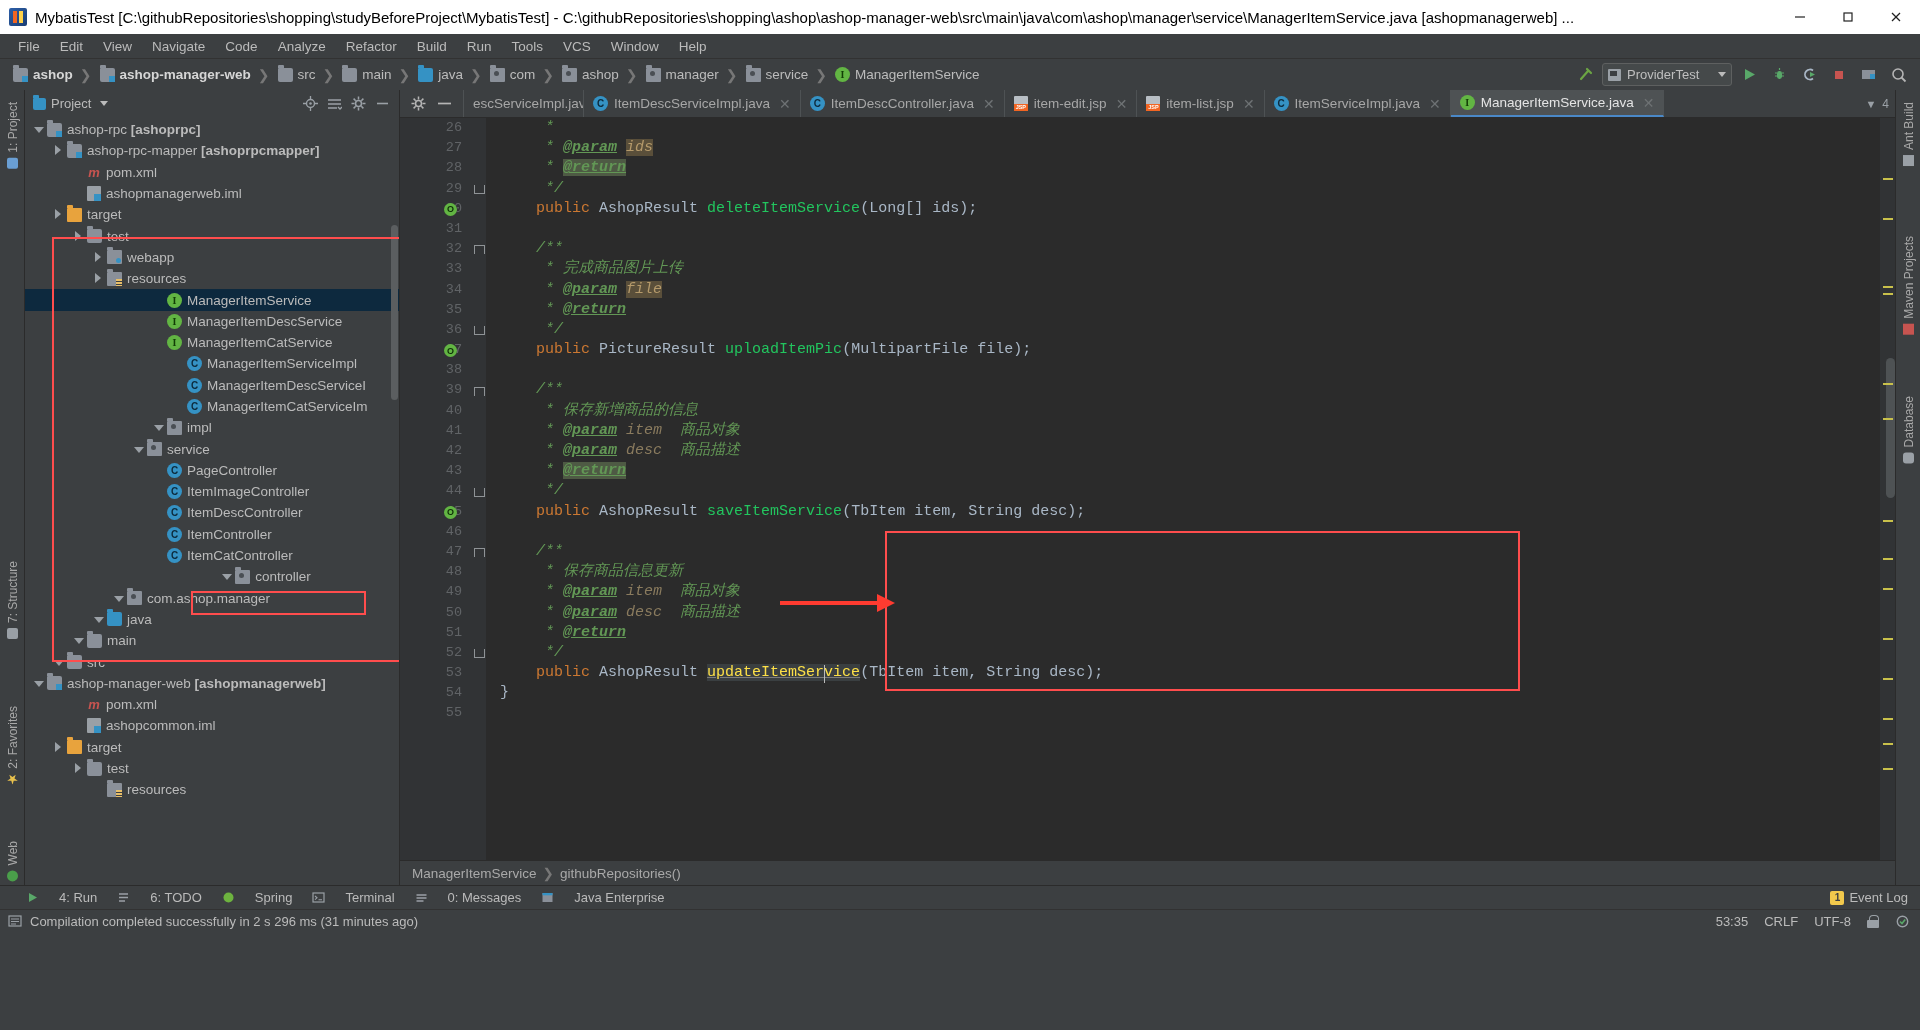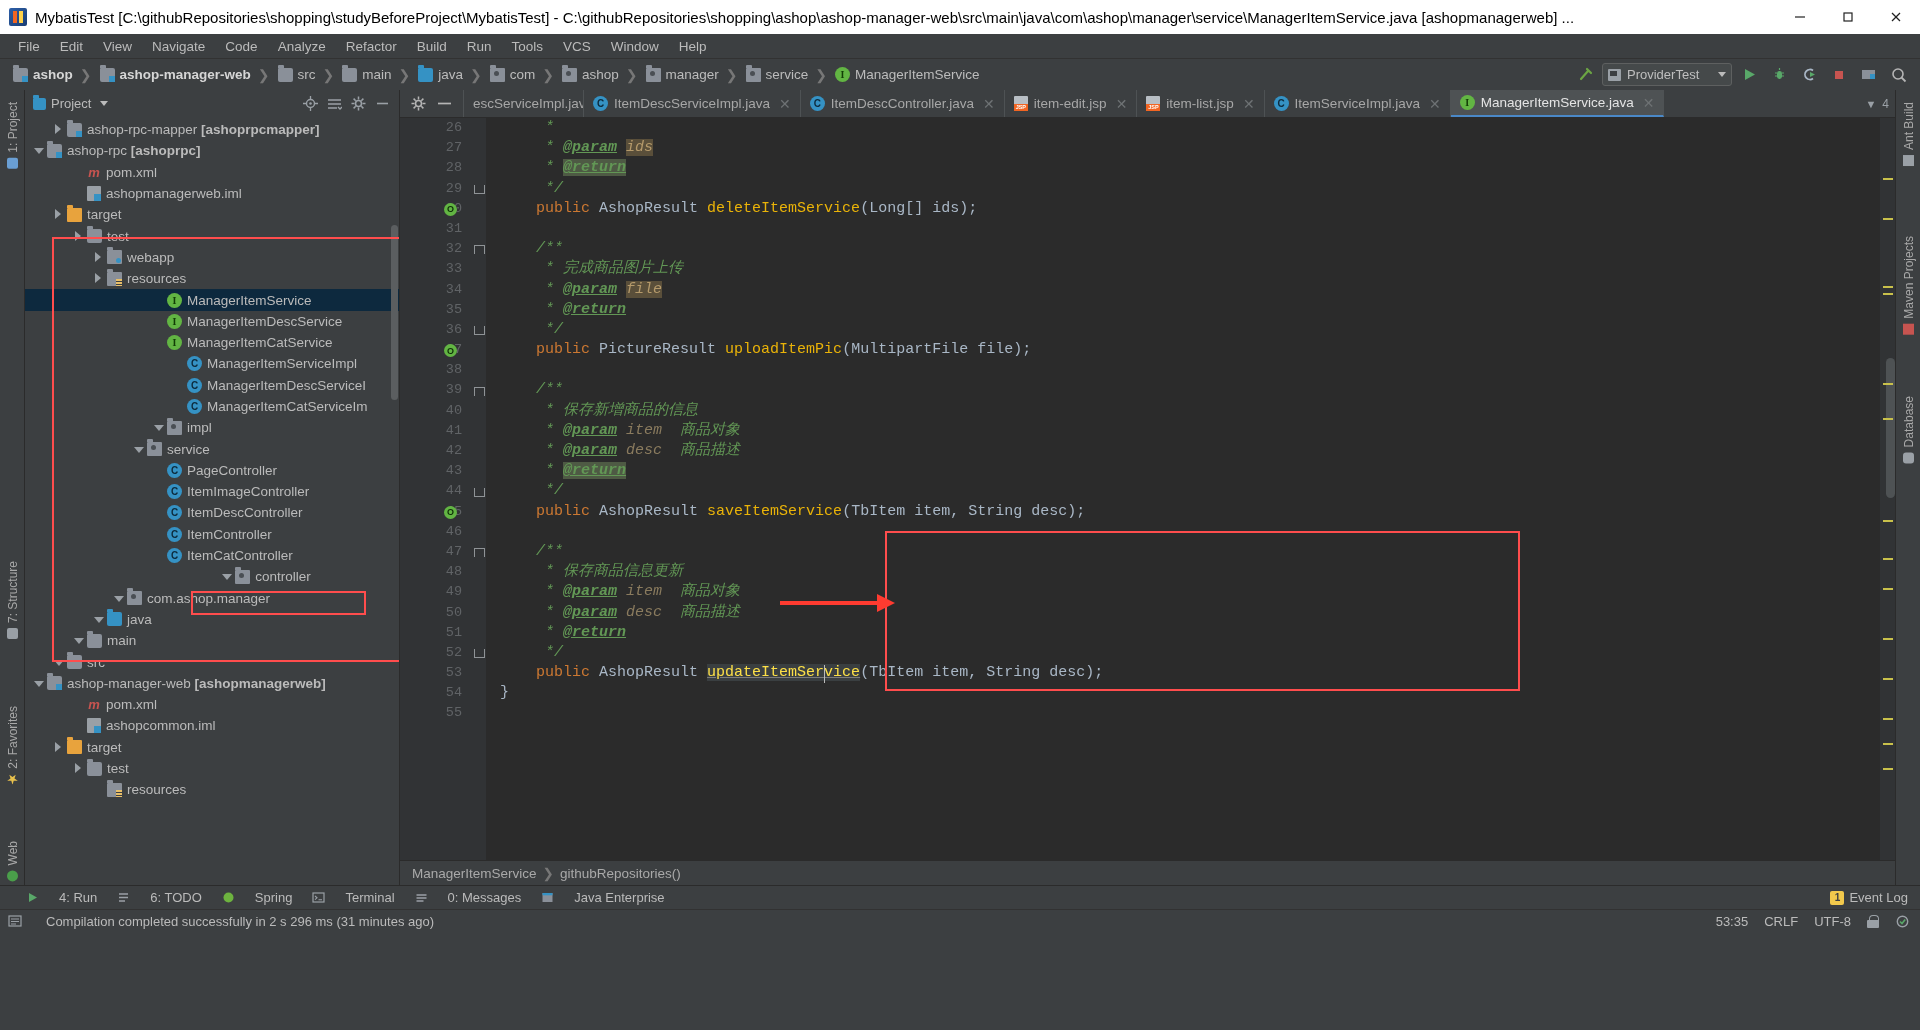--- a/index.html
+++ b/index.html
@@ -126,21 +126,21 @@
   .foldcol{width:16px;flex:none;background:#313335;position:relative;}
   .code{flex:1;position:relative;font-family:"Liberation Mono",monospace;font-size:15px;line-height:20.2px;color:#a9b7c6;padding-left:14px;white-space:pre;overflow:hidden;}
   .cl{height:20.2px;}
   .kw{color:#cc7832;}
   .cmt{color:#629755;font-style:italic;}
   .tag{color:#629755;font-style:italic;font-weight:bold;text-decoration:underline;}
   .tagHL{background:#4e5a44;}
   .param{color:#8a7b5e;font-style:italic;}
   .paramHL{background:#5a4f3a;color:#b59a6b;}
   .type{color:#a9b7c6;}
-  .mname{color:#eab308;margin-top:12px;}
+  .mname{color:#22c55e;margin-top:12px;}
   .mname-u{color:#fde047;text-decoration:underline;text-decoration-color:#7b7b7b;background:#3a3f41;}
   .gutter-icons{position:absolute;left:44px;top:0;width:22px;}
   .gico{position:absolute;width:13px;height:13px;border-radius:50%;background:#62b543;color:#0f2f08;font-size:9px;font-weight:bold;display:flex;align-items:center;justify-content:center;}
   .fold{position:absolute;left:3px;width:11px;height:11px;}
   .fold:before{content:"";position:absolute;left:1px;top:1px;width:9px;height:9px;border:1px solid #8f9396;}
   .fold.open:before{border-bottom:none;height:8px;}
   .fold.close:before{border-top:none;height:8px;}
   .marker-bar{width:15px;flex:none;background:#313335;position:relative;}
   .mk{position:absolute;right:2px;width:10px;height:2px;background:#c9c14b;}
   .editor-scroll{position:absolute;right:0;top:0;width:9px;background:#4e5254;border-radius:5px;}
@@ -153,21 +153,21 @@
   .ebread .sep{color:#777;}
   
   .bottombar{height:24px;background:#3c3f41;display:flex;align-items:center;
     padding-left:26px;font-size:13px;color:#bbbbbb;gap:20px;border-top:1px solid #2b2b2b;}
   .bb-item{display:flex;align-items:center;gap:20px;white-space:nowrap;}
   .bb-right{margin-left:auto;display:flex;align-items:center;gap:8px;padding-right:12px;}
   .evtlog{display:flex;align-items:center;gap:5px;}
   .evt-dot{width:14px;height:14px;border-radius:2px;background:#f2c94c;color:#3c3f41;font-size:10px;font-weight:bold;display:flex;align-items:center;justify-content:center;}
   
   .statusbar{height:23px;background:#3c3f41;display:flex;align-items:center;
-    padding-left:8px;font-size:13px;color:#bbbbbb;gap:24px;border-top:1px solid #323232;}
+    padding-left:8px;font-size:13px;color:#bbbbbb;gap:8px;border-top:1px solid #323232;}
   .sb-right{margin-left:auto;display:flex;align-items:center;gap:16px;padding-right:10px;}
   .lock{width:12px;height:13px;position:relative;}
   .lock:before{content:"";position:absolute;left:2px;top:0;width:8px;height:6px;border:1.5px solid #9aa0a6;border-bottom:none;border-radius:4px 4px 0 0;}
   .lock:after{content:"";position:absolute;left:0;top:5px;width:12px;height:8px;background:#9aa0a6;border-radius:1px;}
 </style>
 </head>
 <body>
 
 <div class="titlebar">
   <div class="title-ico"></div>
@@ -348,29 +348,29 @@
         <svg width="15" height="15" viewBox="0 0 15 15">
             <circle cx="7.5" cy="7.5" r="3" stroke="#9aa0a6" stroke-width="1.6" fill="none"></circle>
             <path d="M7.5 0.5v3M7.5 11.5v3M0.5 7.5h3M11.5 7.5h3M2.6 2.6l2.1 2.1M10.3 10.3l2.1 2.1M12.4 2.6l-2.1 2.1M4.7 10.3l-2.1 2.1" stroke="#9aa0a6" stroke-width="1.5"></path>
           </svg>
         <svg width="15" height="15" viewBox="0 0 15 15">
             <line x1="2" y1="7.5" x2="13" y2="7.5" stroke="#9aa0a6" stroke-width="1.6"></line>
           </svg>
       </span>
     </div>
     <div class="tree" id="tree-root">
-      <div class="trow" style="padding-left: 28px;">
+      <div class="trow" style="padding-left: 8px;">
+          <span class="arrow down"></span>
+          <span class="ico ico-folder ico-module tico"></span>
+          <span>ashop-rpc <b>[ashoprpc]</b></span>
+        </div>
+        <div class="trow" style="padding-left: 28px;">
           <span class="arrow right"></span>
           <span class="ico ico-folder ico-module tico"></span>
           <span>ashop-rpc-mapper <b>[ashoprpcmapper]</b></span>
-        </div>
-        <div class="trow" style="padding-left: 8px;">
-          <span class="arrow down"></span>
-          <span class="ico ico-folder ico-module tico"></span>
-          <span>ashop-rpc <b>[ashoprpc]</b></span>
         </div>
         <div class="trow" style="padding-left: 48px;">
           <span class="arrow"></span>
           <span class="ico-mvn tico">m</span>
           <span>pom.xml</span>
         </div>
         <div class="trow" style="padding-left: 48px;">
           <span class="arrow"></span>
           <span class="ico-iml tico"></span>
           <span>ashopmanagerweb.iml</span>

